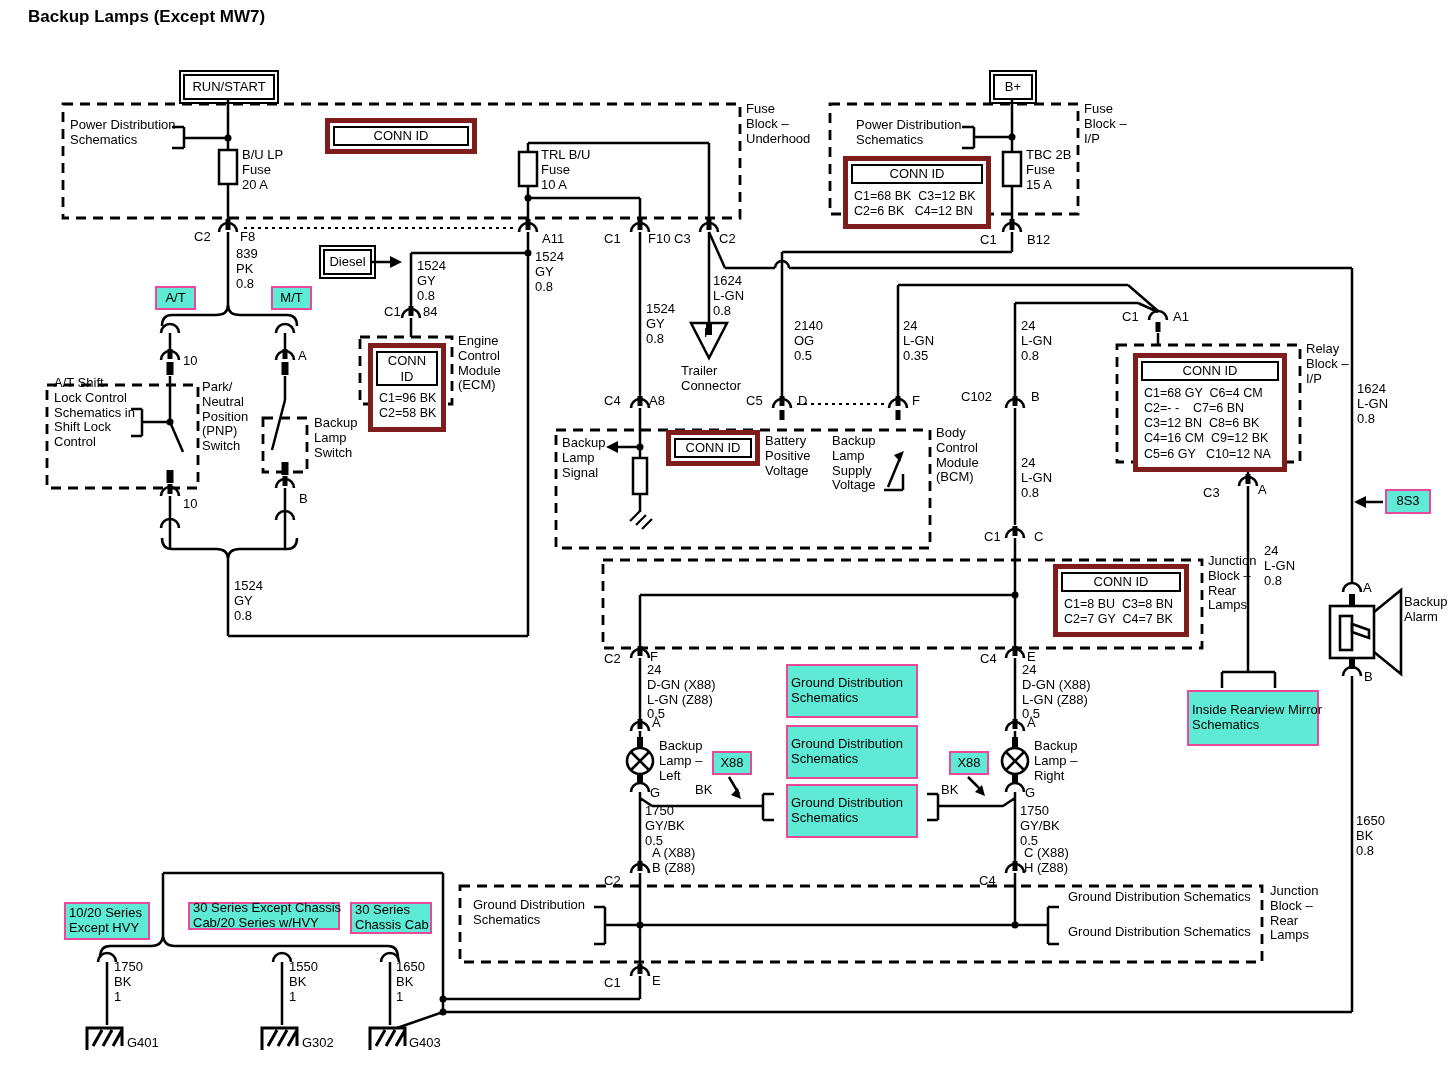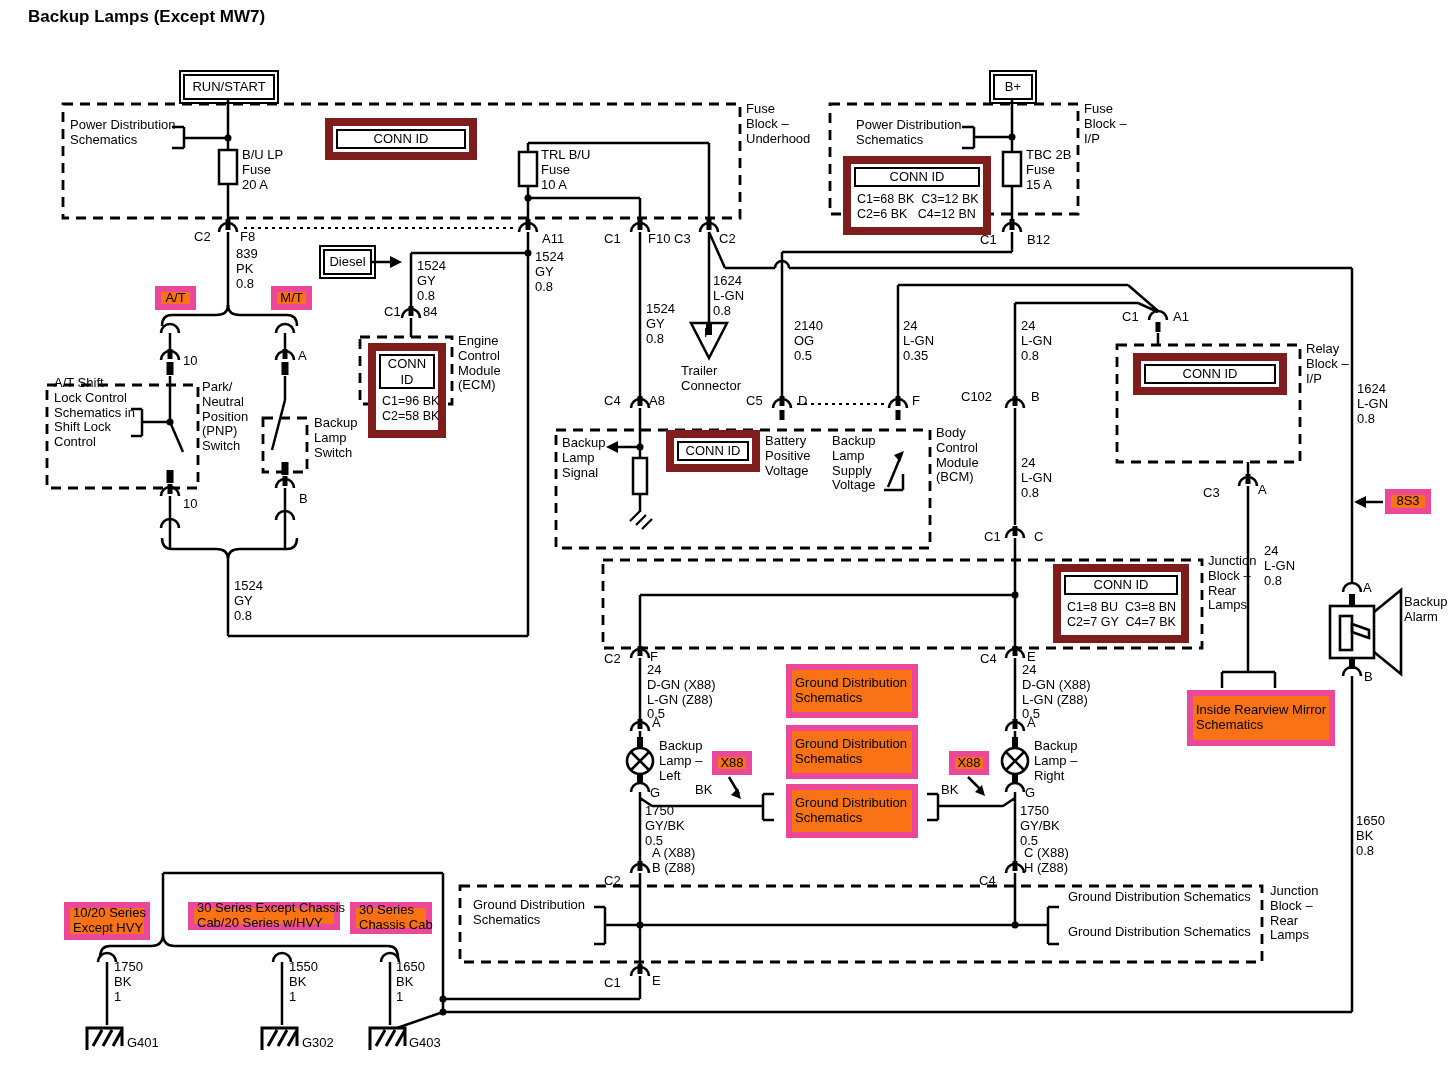--- a/index.html
+++ b/index.html
@@ -1,26 +1,26 @@
 <!DOCTYPE html>
 <html><head>
 <meta charset="utf-8">
 <style>
   html,body{margin:0;padding:0;background:#fff}
   #stage{position:relative;width:1456px;height:1072px;background:#fff;
          font-family:"Liberation Sans",sans-serif;color:#000;overflow:hidden}
   #stage svg{position:absolute;left:0;top:0}
   .lb{position:absolute;white-space:pre;font:13px/1.14 "Liberation Sans",sans-serif;color:#000}
   .title{position:absolute;white-space:pre;font:bold 17px/1.1 "Liberation Sans",sans-serif}
-  .bx{position:absolute;border:6px solid #ec4899;background:#f97316;white-space:pre;
+  .bx{position:absolute;border:2px solid #ec4899;background:#5eead4;white-space:pre;
       font:13px/1.15 "Liberation Sans",sans-serif;display:flex;align-items:center;
       justify-content:center;text-align:left;padding:1px 3px;box-sizing:border-box}
   .bx.ctr{text-align:center}
   .bx2{border:2px solid #000;outline:2px solid #000;outline-offset:2px;background:#fff}
-  .connid{position:absolute;border:8px solid #7f1d1d;background:#fff;box-sizing:border-box}
+  .connid{position:absolute;border:5px solid #7f1d1d;background:#fff;box-sizing:border-box}
   .connid .hd{border:2px solid #000;margin:3px;text-align:center;
       font:13px/1.2 "Liberation Sans",sans-serif;padding:0 2px}
   .connid .bd{padding:2px 6px 5px;white-space:pre;font:12.5px/1.22 "Liberation Sans",sans-serif}
 </style>
 </head>
 <body>
 
 <div id="stage">
 
 <svg width="1456" height="1072" viewBox="0 0 1456 1072">
@@ -358,30 +358,35 @@
 <div class="lb" style="left:1021px;top:456px">24
 L-GN
 0.8</div>
 <div class="lb" style="left:984px;top:530px">C1</div>
 <div class="lb" style="left:1034px;top:530px">C</div>
 
 <div class="lb" style="left:1122px;top:310px">C1</div>
 <div class="lb" style="left:1173px;top:310px">A1</div>
 <div class="connid" style="left:1133px;top:353px;width:154px">
   <div class="hd">CONN ID</div>
+  <div class="bd">C1=68 GY  C6=4 CM
+C2=- -    C7=6 BN
+C3=12 BN  C8=6 BK
+C4=16 CM  C9=12 BK
+C5=6 GY   C10=12 NA</div>
 </div>
 <div class="lb" style="left:1306px;top:342px">Relay
 Block –
 I/P</div>
 <div class="lb" style="left:1203px;top:486px">C3</div>
 <div class="lb" style="left:1258px;top:483px">A</div>
 <div class="lb" style="left:1264px;top:544px">24
 L-GN
 0.8</div>
-<div class="bx" style="left:1187px;top:690px;width:148px;height:56px;justify-content:flex-start">Inside Rearview Mirror
+<div class="bx" style="left:1187px;top:690px;width:132px;height:56px;justify-content:flex-start">Inside Rearview Mirror
 Schematics</div>
 <div class="bx ctr" style="left:1385px;top:489px;width:46px;height:25px">8S3</div>
 
 <div class="connid" style="left:1053px;top:564px;width:136px">
   <div class="hd">CONN ID</div>
   <div class="bd">C1=8 BU  C3=8 BN
 C2=7 GY  C4=7 BK</div>
 </div>
 <div class="lb" style="left:1208px;top:554px">Junction
 Block –

